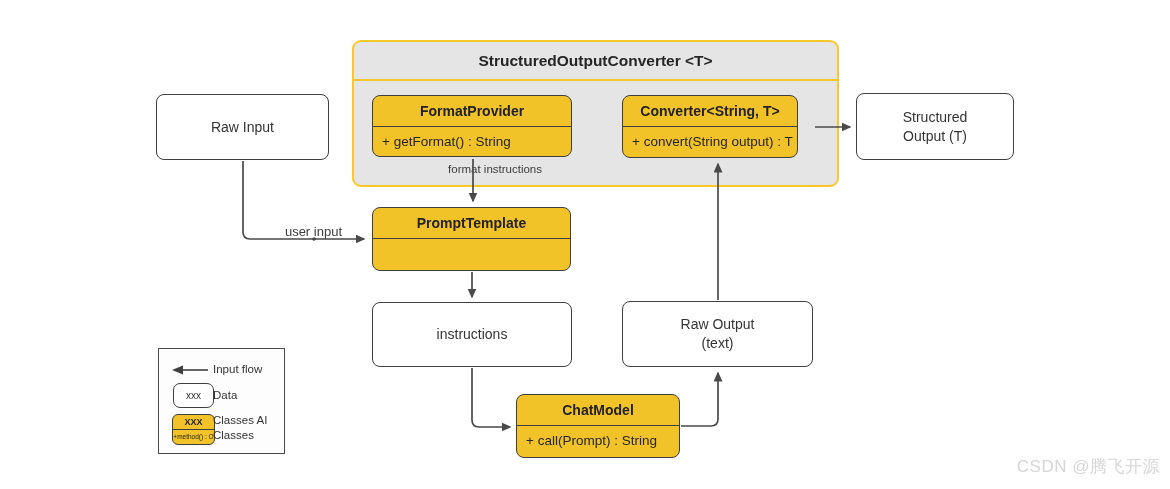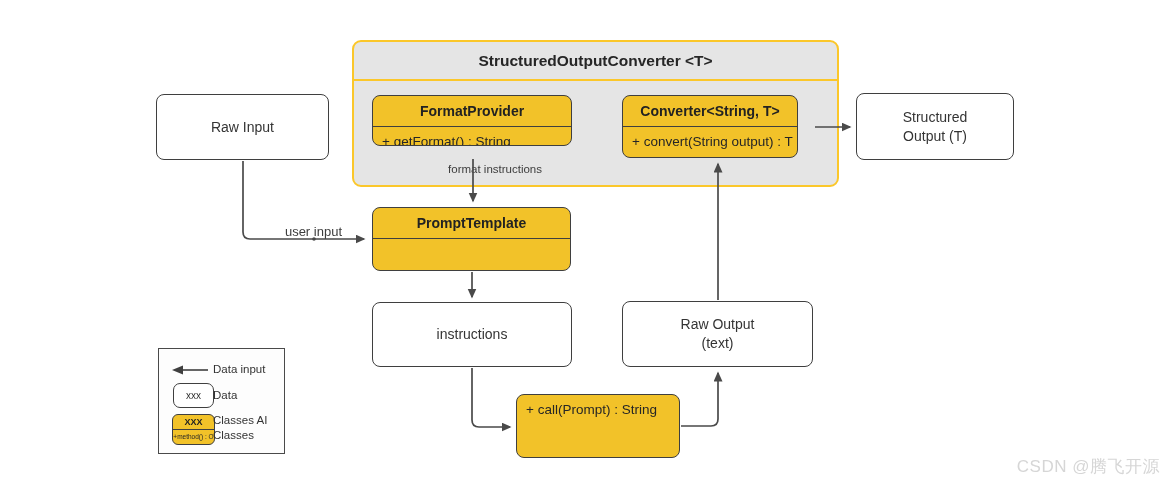--- a/index.html
+++ b/index.html
@@ -106,21 +106,21 @@
 </style>
 </head>
 <body>
 
 <div id="canvas">
 
   <div class="container-frame" style="left:352px;top:40px;width:483px;height:143px;">
     <div class="container-title">StructuredOutputConverter &lt;T&gt;</div>
   </div>
 
-  <div class="class-box" style="left:372px;top:95px;width:200px;height:51px;">
+  <div class="class-box" style="left:372px;top:95px;width:200px;height:62px;">
     <div class="class-title">FormatProvider</div>
     <div class="class-method">+ getFormat() : String</div>
   </div>
 
   <div class="class-box" style="left:622px;top:95px;width:176px;height:63px;">
     <div class="class-title">Converter&lt;String, T&gt;</div>
     <div class="class-method">+ convert(String output) : T</div>
   </div>
 
   <div class="data-box" style="left:156px;top:94px;width:173px;height:66px;">
@@ -140,32 +140,33 @@
   <div class="data-box" style="left:372px;top:302px;width:200px;height:65px;">
     <span>instructions</span>
   </div>
 
   <div class="data-box" style="left:622px;top:301px;width:191px;height:66px;">
     <span>Raw Output</span>
     <span>(text)</span>
   </div>
 
   <div class="class-box" style="left:516px;top:394px;width:164px;height:64px;">
+    <div class="class-title">ChatModel</div>
     <div class="class-method">+ call(Prompt) : String</div>
   </div>
 
   <div class="edge-label" style="left:400px;top:163px;width:142px;text-align:right;">format instructions</div>
   <div class="edge-label" style="left:260px;top:224px;width:82px;text-align:right;font-size:13px;">user input</div>
 
   <div id="legend">
     <svg width="38" height="12" style="position:absolute;left:13px;top:15px;">
       <path d="M36,6 H10" stroke="#3F3F3F" stroke-width="1.6" fill="none"></path>
       <path d="M0,6 L11,1.5 L11,10.5 Z" fill="#3F3F3F"></path>
     </svg>
-    <div class="legend-label" style="top:13px;">Data input</div>
+    <div class="legend-label" style="top:13px;">Input flow</div>
 
     <div class="legend-mini-data">
       <span>xxx</span>
     </div>
     <div class="legend-label" style="top:39px;">Data</div>
 
     <div class="legend-mini-class">
       <div class="t">XXX</div>
       <div class="m">+method() : O</div>
     </div>

